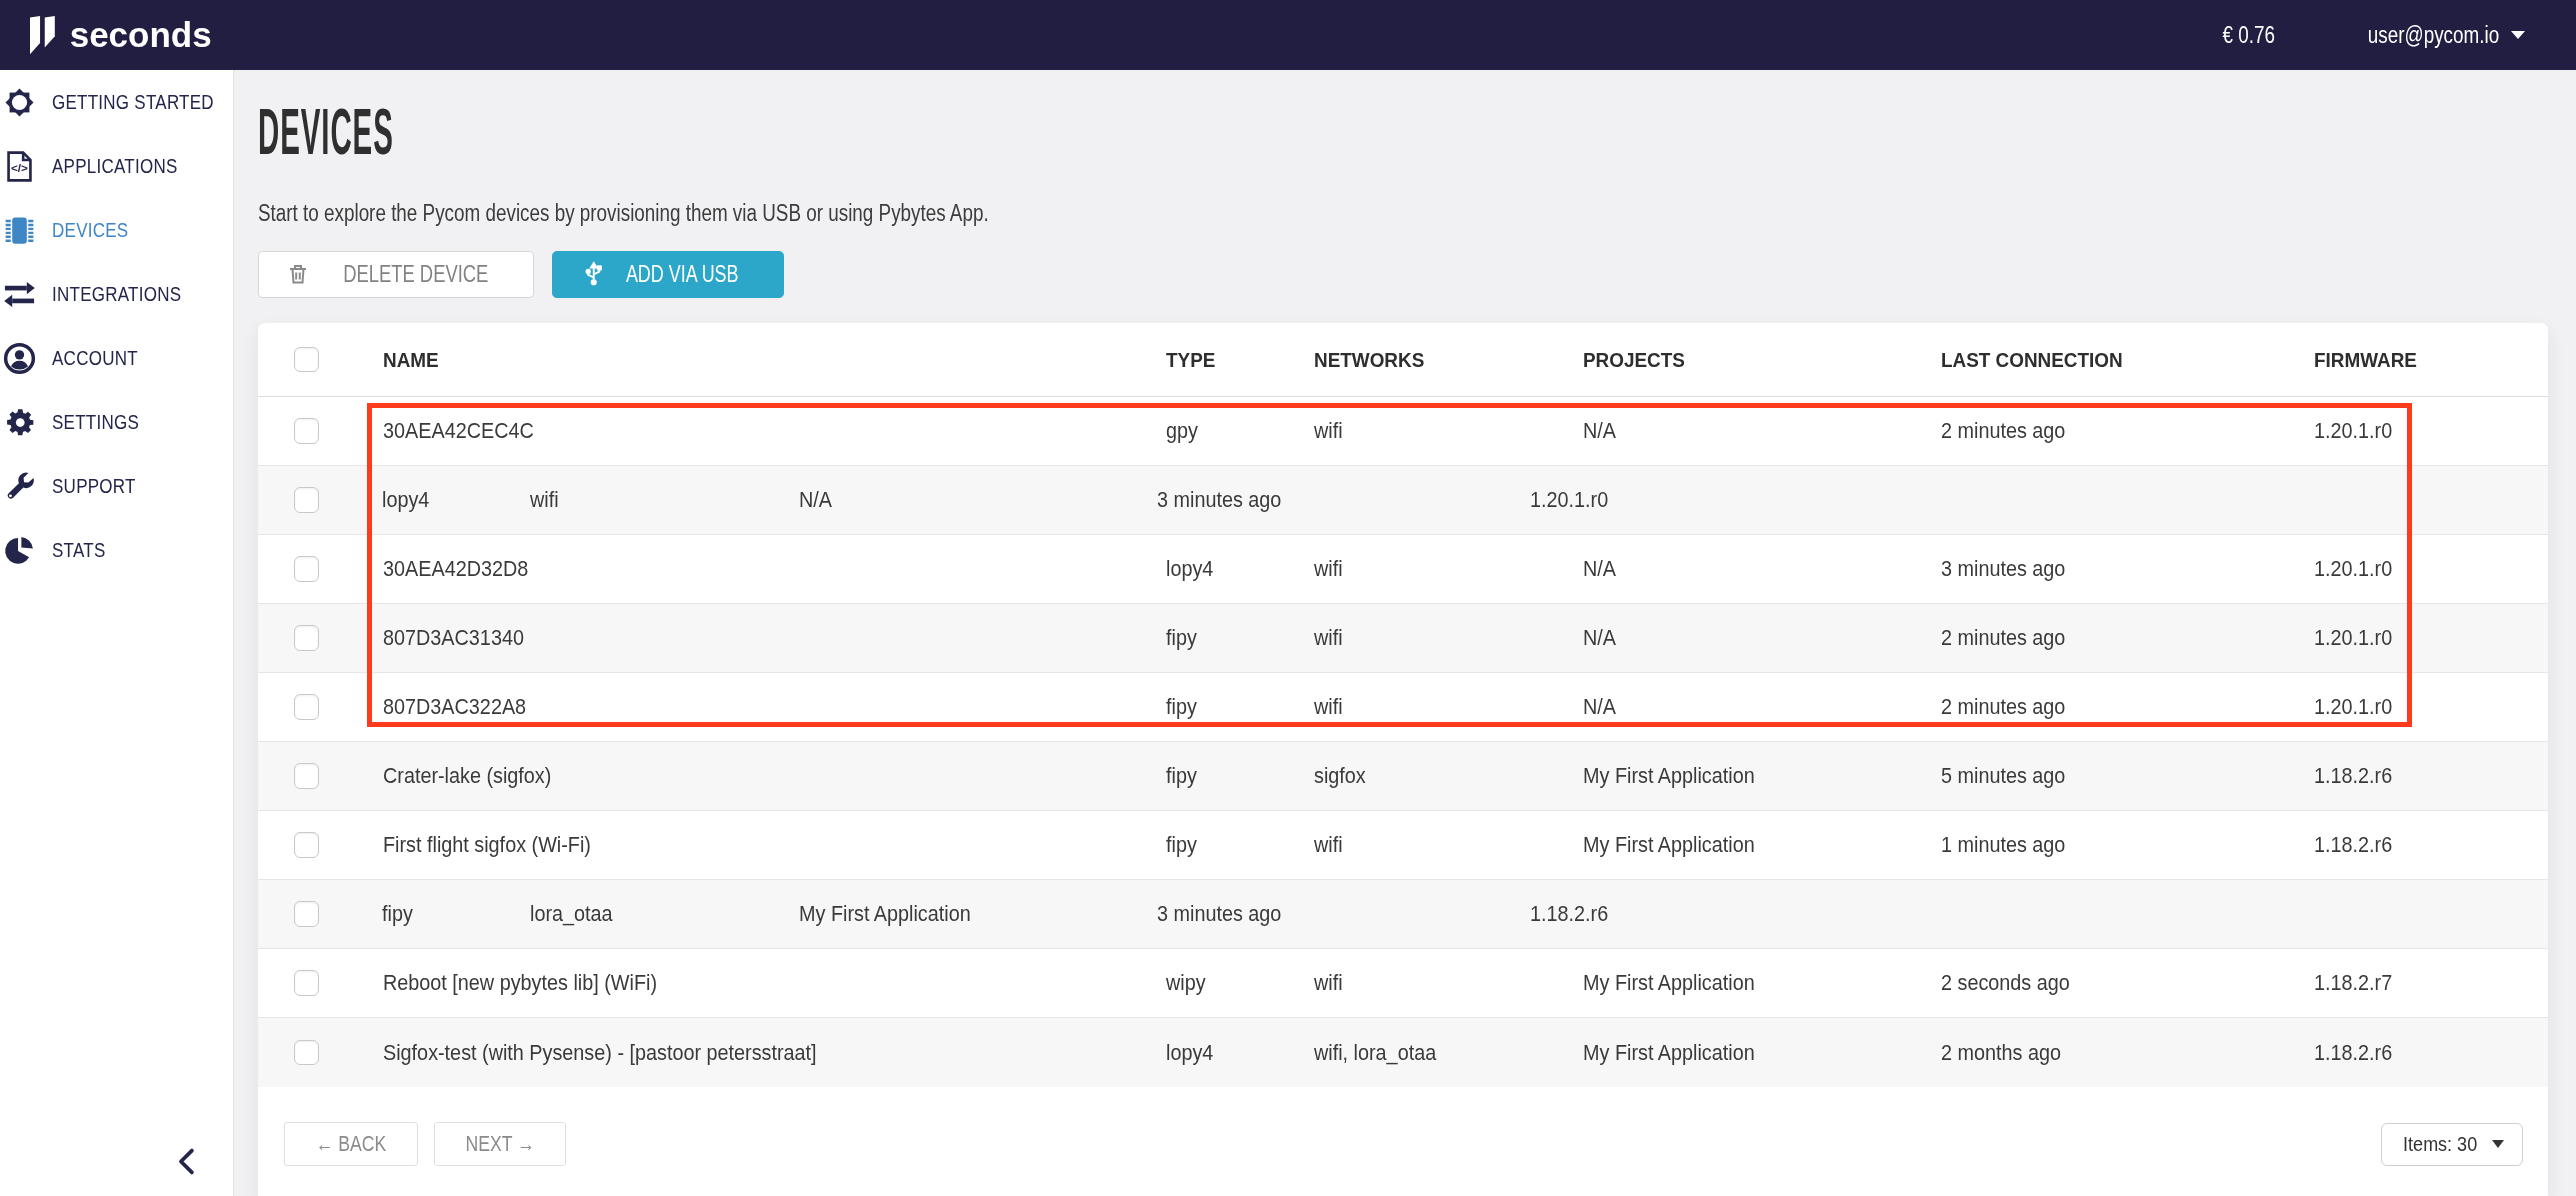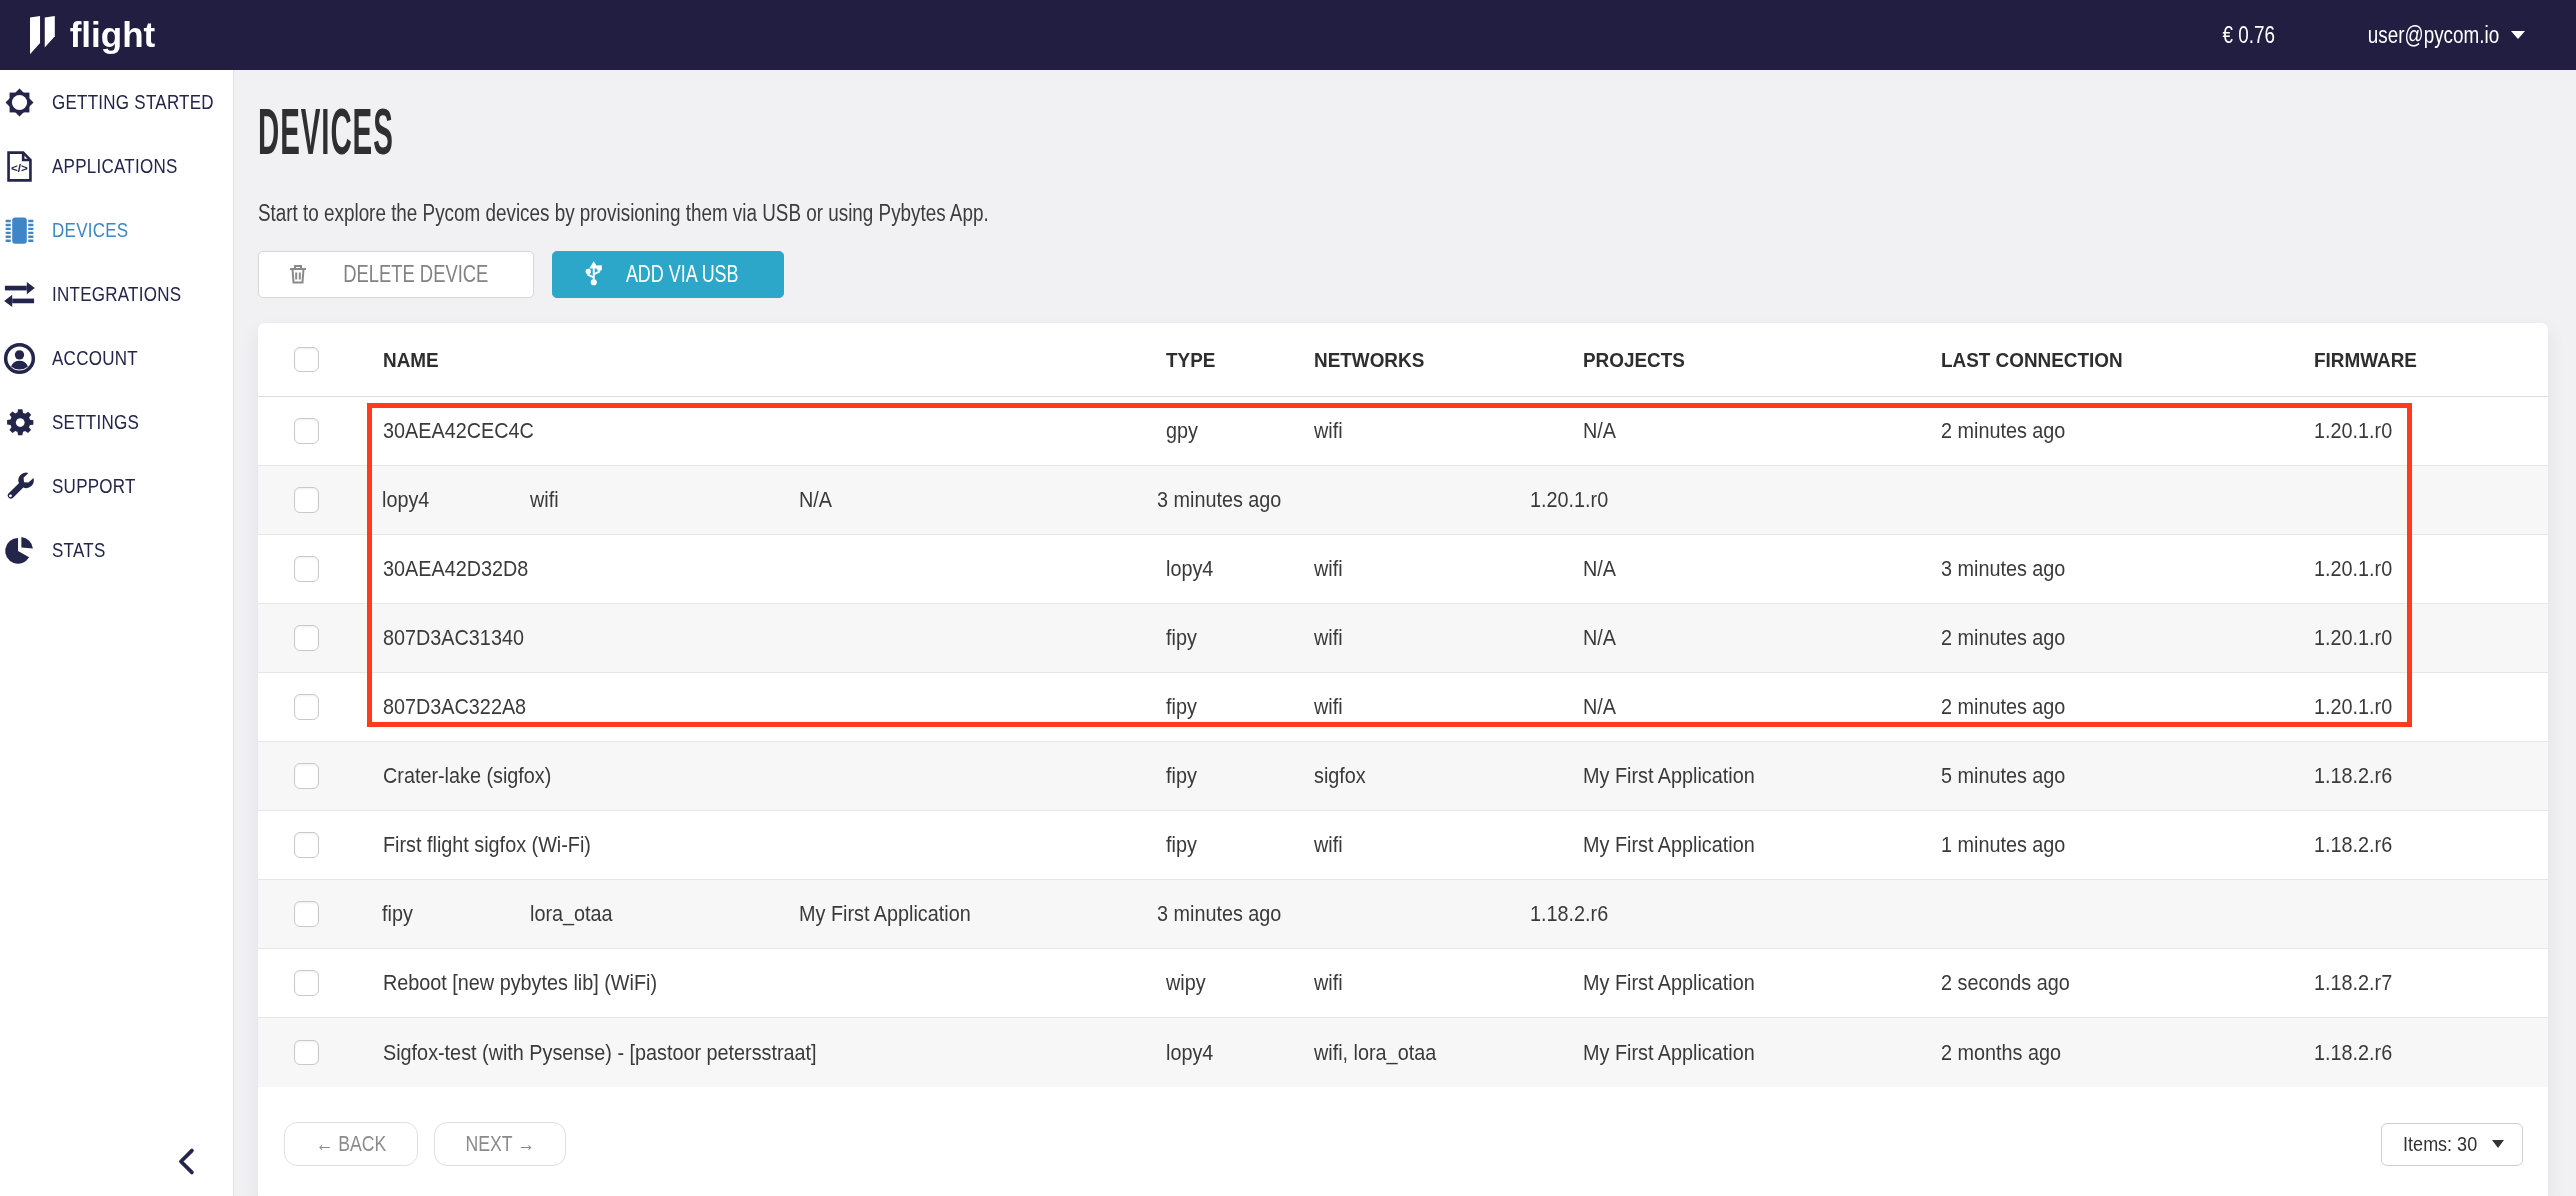--- a/index.html
+++ b/index.html
@@ -78,21 +78,21 @@
     box-shadow: inset 0 1.3px 2px rgba(0,0,0,0.06); cursor: pointer;
   }
   .highlight-box {
     position: absolute; top: 6px; left: 109px; width: 2045px; height: 324px;
     border: 5.4px solid #ff3b1e; pointer-events: none; z-index: 5;
   }
   
   .card-footer { height: 114px; display: flex; align-items: center; padding: 0 25.5px; }
   .pager { display: flex; align-items: center; gap: 16px; }
   .pg-btn {
-    height: 44px; background: #ffffff; border: 1.3px solid #dfdfdf; border-radius: 13px;
+    height: 44px; background: #ffffff; border: 1.3px solid #dfdfdf; border-radius: 3px;
     color: #8b8b8b; font-size: 21.5px; display: flex; align-items: center; justify-content: center;
     padding: 0 23px; cursor: pointer; white-space: nowrap;
   }
   .footer-spacer { flex: 1; }
   .items-btn {
     height: 43px; background: #ffffff; border: 1.3px solid #cfcfcf; border-radius: 6px;
     color: #333333; font-size: 20px; display: flex; align-items: center; justify-content: center;
     gap: 10.7px; padding: 0 17.5px; cursor: pointer; white-space: nowrap;
   }
   .items-caret {
@@ -104,21 +104,21 @@
 <body>
 
 <div class="navbar">
   <div class="brand">
     <span style="display:inline-flex;">
       <svg width="29.5" height="39" viewBox="0 0 44 58">
         <polygon points="0,2 15,0 15,40 0,57" fill="#ffffff"></polygon>
         <polygon points="22,2 37,0 37,30 22,47" fill="#ffffff"></polygon>
       </svg>
     </span>
-    <span class="brand-text">flight</span>
+    <span class="brand-text">seconds</span>
   </div>
   <div class="nav-spacer"></div>
   <span class="nav-balance"><span class="cond right" style="--sx:.82">€ 0.76</span></span>
   <div class="nav-user">
     <span class="cond right" style="--sx:.82">user@pycom.io</span>
     <span class="caret-down"></span>
   </div>
 </div>
 
 <div class="sidebar">

